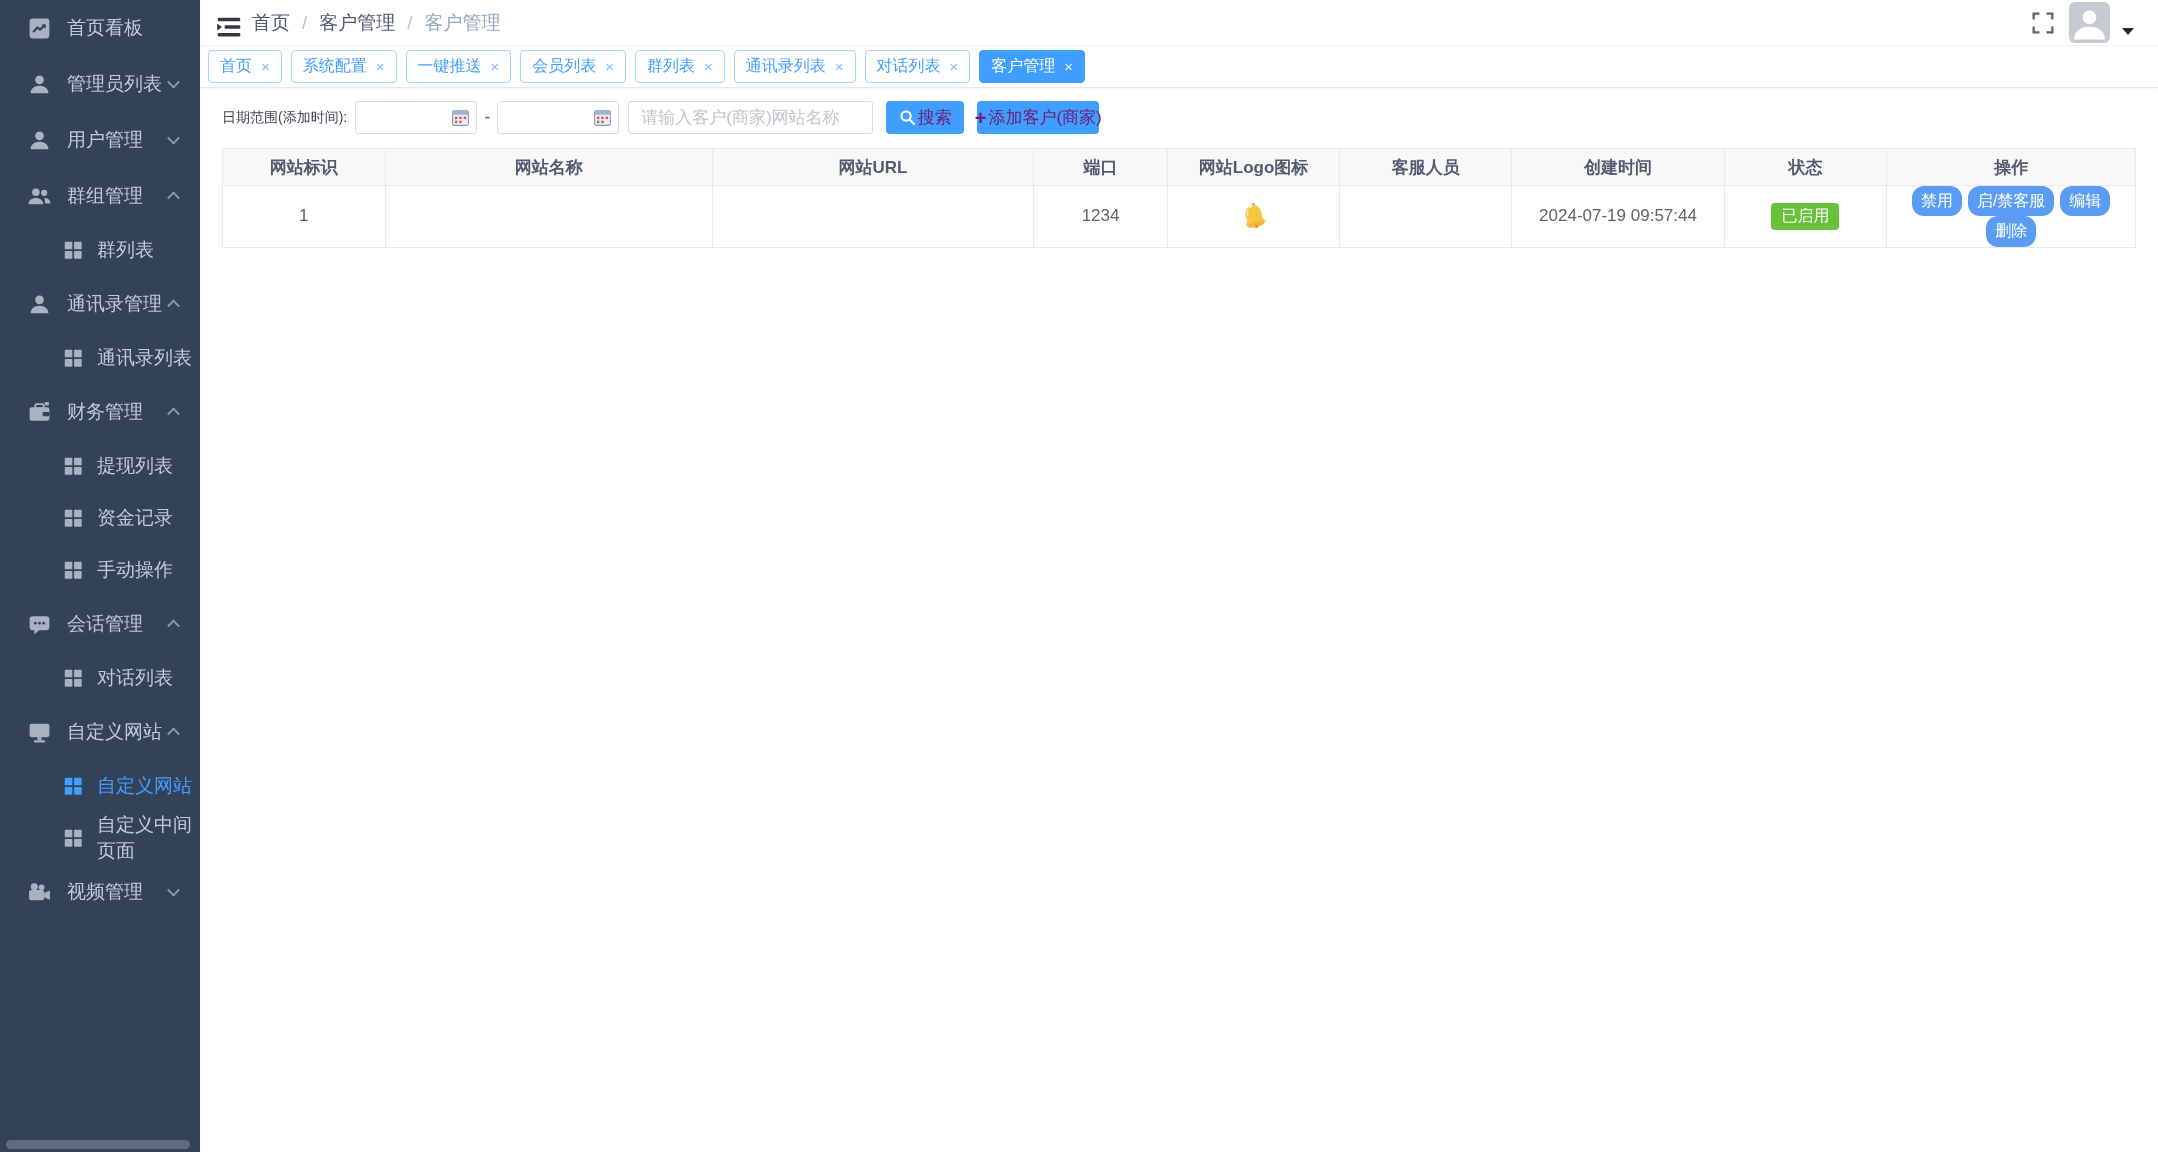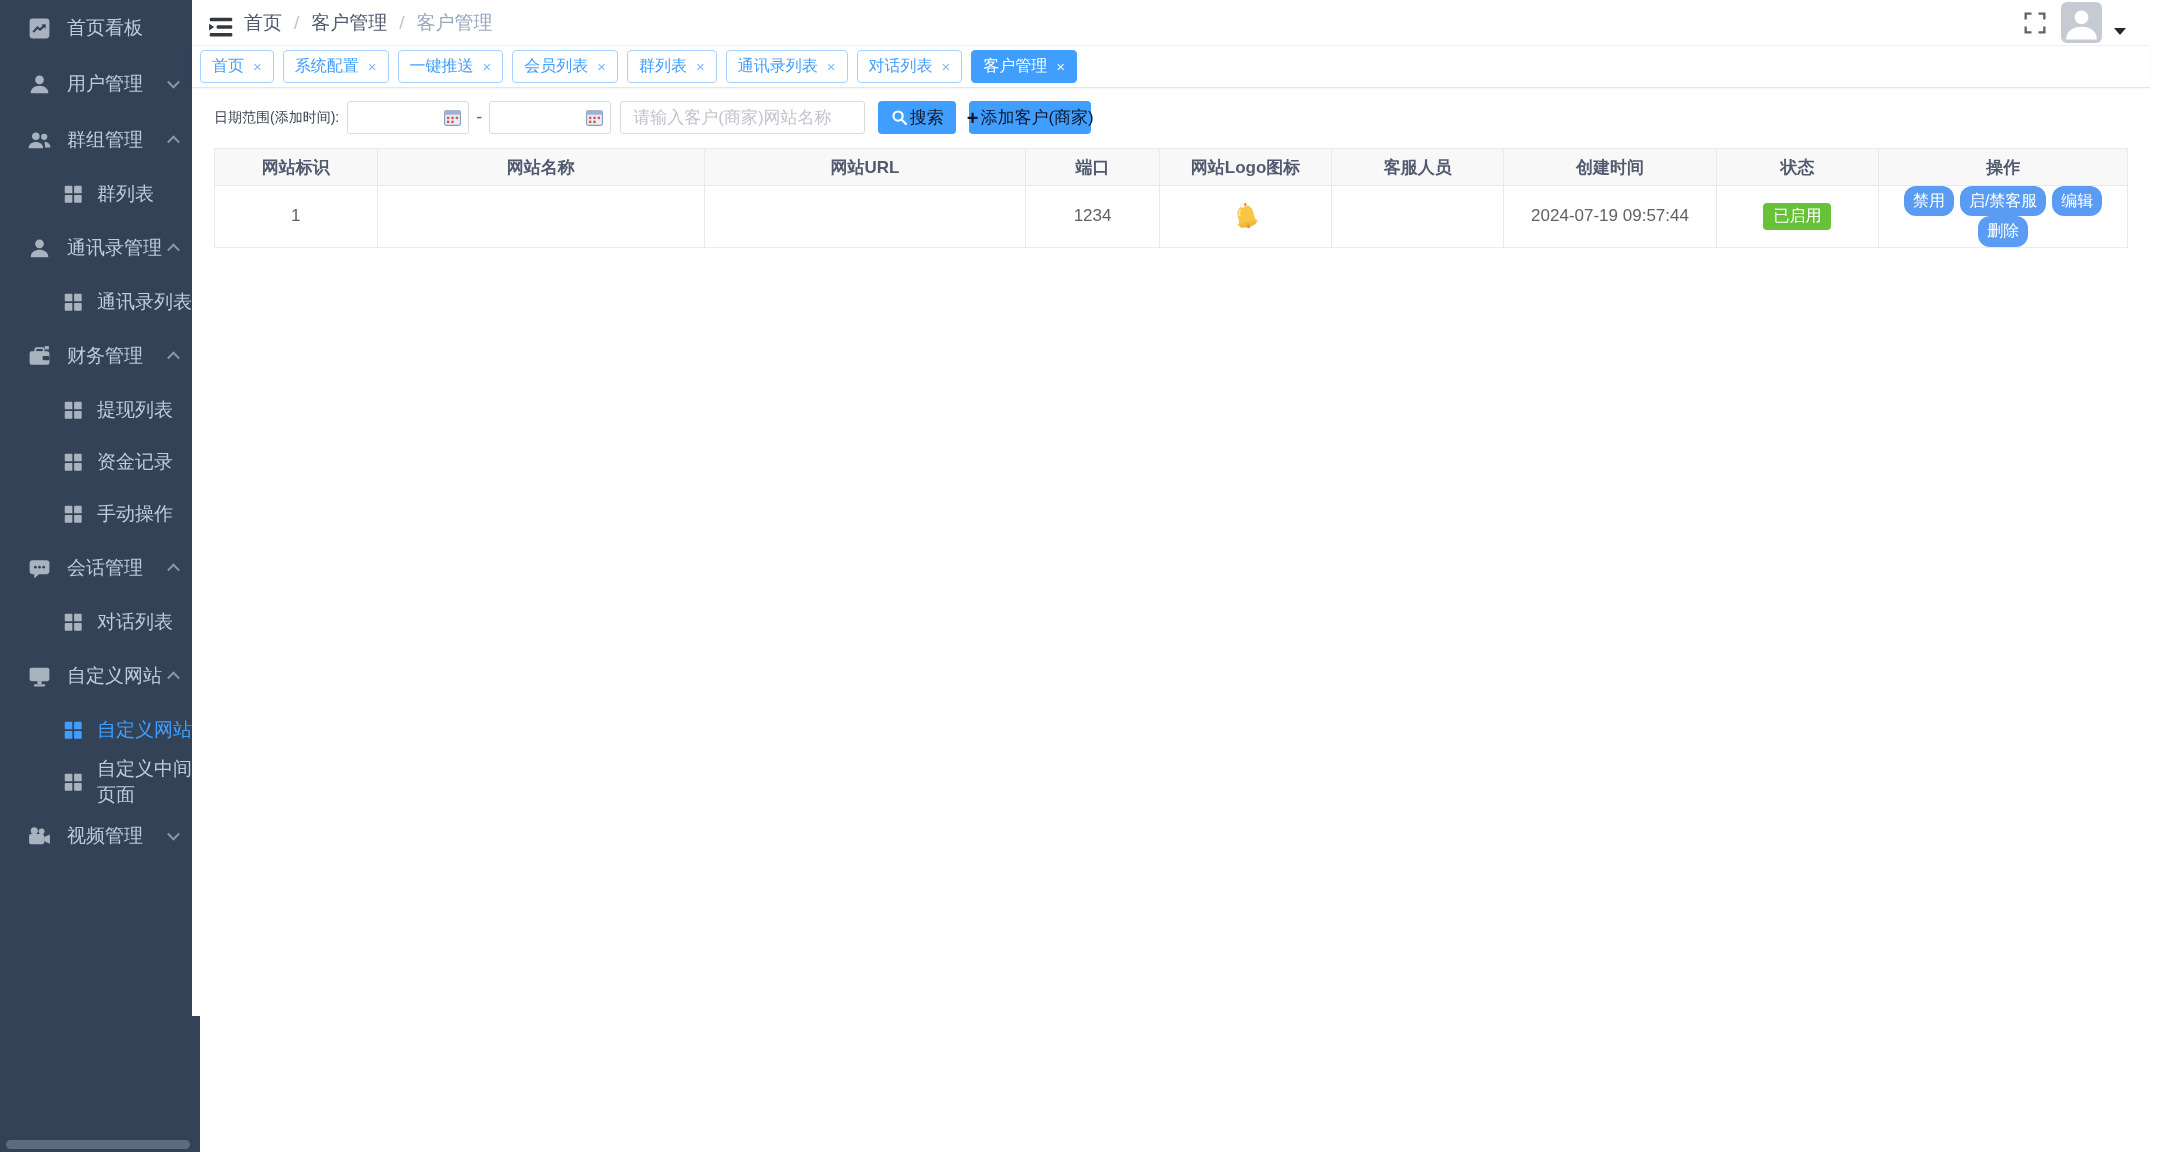--- a/index.html
+++ b/index.html
@@ -15,21 +15,21 @@
   .menu-item.sub .mi { width:22px; height:22px; flex:0 0 22px; margin-right:13px; }
   .menu-item.active { color:#409eff; }
   .chev { position:absolute; right:22px; top:50%; width:9px; height:9px;
     border-right:2px solid #8a97a8; border-bottom:2px solid #8a97a8; }
   .chev.down { transform:translateY(-70%) rotate(45deg); }
   .chev.up { transform:translateY(-30%) rotate(-135deg); }
   .side-scroll { position:absolute; left:6px; bottom:3px; width:184px; height:9px;
     background:#5d6b7d; border-radius:5px; }
 
   
-  .main { position:absolute; left:192px; top:0; width:1958px; height:1016px; background:#fff; }
+  .main { position:absolute; left:200px; top:0; width:1958px; height:1016px; background:#fff; }
 
   .navbar { height:46px; display:flex; align-items:center; border-bottom:1px solid #f0f0f0; padding:0 24px 0 10px; }
   .hamburger { width:30px; height:30px; padding:4px; cursor:pointer; margin-right:12px; }
   .breadcrumb { display:flex; align-items:center; font-size:19px; color:#515a6e; gap:12px; }
   .breadcrumb .sep { color:#c0c4cc; }
   .breadcrumb .last { color:#97a8be; }
   .nav-right { margin-left:auto; display:flex; align-items:center; gap:12px; }
   .fs-icon { width:28px; height:28px; cursor:pointer; }
   .avatar { width:41px; height:41px; border-radius:6px; background:#c6cbd3; position:relative; overflow:hidden; cursor:pointer; }
   .caret { width:0; height:0; border-left:6px solid transparent; border-right:6px solid transparent;
@@ -46,21 +46,21 @@
   .content { padding:13px 22px 0 22px; }
   .filter-row { display:flex; align-items:center; height:33px; margin-bottom:14px; }
   .filter-label { font-size:14px; color:#3f4552; margin-right:8px; white-space:nowrap; }
   .date-input { width:122px; height:33px; border:1px solid #d7dbe2; border-radius:3px; background:#fff;
     position:relative; display:flex; align-items:center; justify-content:flex-end; padding-right:6px; cursor:text; }
   .range-sep { margin:0 7px; color:#606266; font-size:18px; }
   .text-input { width:245px; height:33px; border:1px solid #d7dbe2; border-radius:3px; font-size:17px;
     padding:0 12px; color:#606266; margin-left:9px; outline:none; }
   .text-input::placeholder { color:#c0c4cc; }
   .btn { display:inline-flex; align-items:center; justify-content:center; gap:2px; height:33px;
-    border:none; border-radius:4px; background:#409eff; color:#0f172a; font-size:17px; cursor:pointer;
+    border:none; border-radius:4px; background:#409eff; color:#701a75; font-size:17px; cursor:pointer;
     font-family:inherit; white-space:nowrap; }
   .btn-search { width:78px; margin-left:13px; }
   .btn-add { width:122px; margin-left:13px; }
   .plus { font-size:20px; line-height:1; font-weight:bold; }
 
   table.grid { width:1914px; border-collapse:collapse; table-layout:fixed; }
   .grid th { background:#f8f8f9; border:1px solid #e8eaec; height:37px; font-size:17px; font-weight:bold;
     color:#515a6e; text-align:center; }
   .grid td { background:#fff; border:1px solid #e8eaec; height:44px; font-size:17px; color:#606266;
     text-align:center; vertical-align:middle; }
@@ -79,20 +79,30 @@
     <span class="mi">
       <svg viewBox="0 0 24 24" width="25" height="25">
           <rect x="2.5" y="2.5" width="19" height="19" rx="3" fill="#a9b3bf"></rect>
           <polyline points="6,15.5 10,11 12.5,13 17.5,8.5" fill="none" stroke="#344257" stroke-width="2"></polyline>
           <polygon points="17.8,8.2 13.8,8.2 17.8,12.2" fill="#344257"></polygon>
         </svg>
     </span>
     <span>首页看板</span>
   </div>
 
+  <div class="menu-item">
+    <span class="mi">
+      <svg viewBox="0 0 24 24" width="25" height="25" fill="#a9b3bf">
+          <circle cx="12" cy="7.5" r="4.2"></circle>
+          <path d="M3.5 20.5c0-4.6 3.8-7.2 8.5-7.2s8.5 2.6 8.5 7.2z"></path>
+        </svg>
+    </span>
+    <span>管理员列表</span>
+    <span class="chev down"></span>
+  </div>
 
 
   <div class="menu-item">
     <span class="mi">
       <svg viewBox="0 0 24 24" width="25" height="25" fill="#a9b3bf">
           <circle cx="12" cy="7.5" r="4.2"></circle>
           <path d="M3.5 20.5c0-4.6 3.8-7.2 8.5-7.2s8.5 2.6 8.5 7.2z"></path>
         </svg>
     </span>
     <span>用户管理</span>

